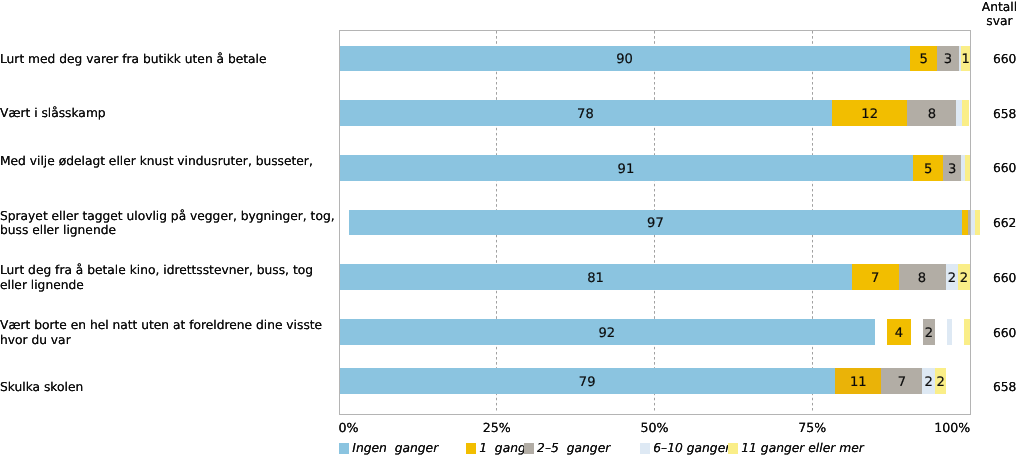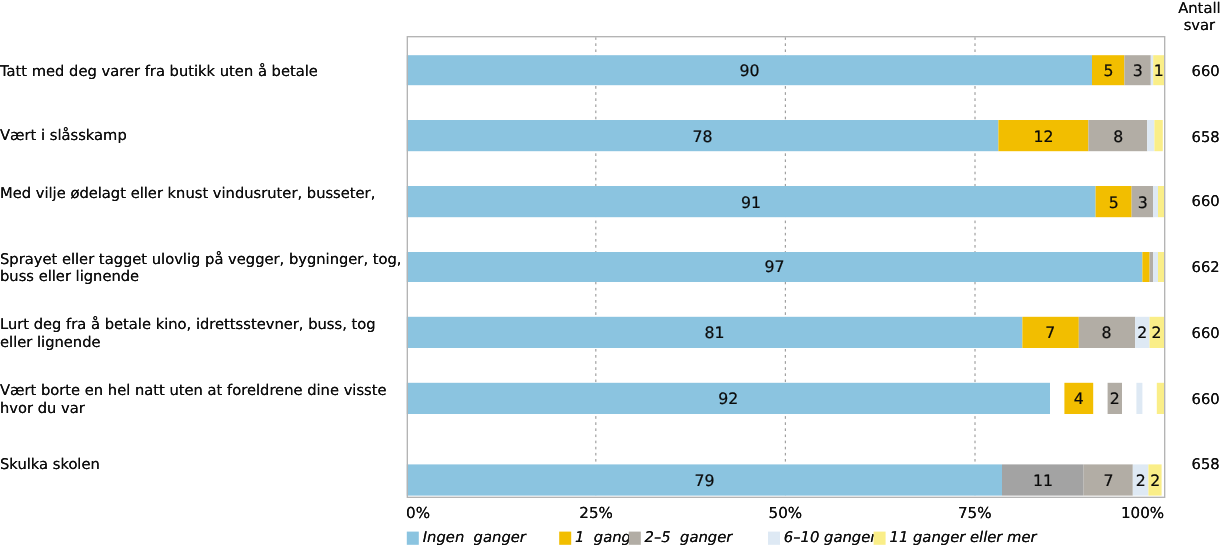--- a/index.html
+++ b/index.html
@@ -52,21 +52,21 @@
     <div>Antall</div>
     <div>svar</div>
   </div>
   <div class="abs" id="plot">
       <div class="gridline" style="left: 156.15px;"></div>
       <div class="gridline" style="left: 313.9px;"></div>
       <div class="gridline" style="left: 471.65px;"></div>
     </div>
   <div id="overlay">
       <div class="cat" style="top: 51.825px;">
-        <div>Tatt med deg varer fra butikk uten å betale</div>
+        <div>Lurt med deg varer fra butikk uten å betale</div>
       </div>
       <div class="bar" style="left: 339px; top: 45.6px; width: 631px;">
         <div class="seg" style="background: rgb(139, 196, 224); width: 594px;">
           <span>90</span>
         </div>
         <div class="seg" style="background: rgb(242, 190, 0); width: 28.2688px;">
           <span>5</span>
         </div>
         <div class="seg" style="background: rgb(178, 173, 165); width: 22.4005px;">
           <span>3</span>
@@ -108,21 +108,21 @@
           <span>3</span>
         </div>
         <div class="seg" style="background: rgb(222, 233, 244); width: 3.5967px;"></div>
         <div class="seg" style="background: rgb(250, 238, 136); width: 5.3004px;"></div>
       </div>
       <div class="antall" style="top: 161.49px;">660</div>
       <div class="cat" style="top: 208.51px;">
         <div>Sprayet eller tagget ulovlig på vegger, bygninger, tog,</div>
         <div>buss eller lignende</div>
       </div>
-      <div class="bar" style="left: 339px; top: 209.61px; width: 631px;">
+      <div class="bar" style="left: 349px; top: 209.61px; width: 631px;">
         <div class="seg" style="background: rgb(139, 196, 224); width: 612.89px;">
           <span>97</span>
         </div>
         <div class="seg" style="background: rgb(242, 190, 0); width: 6.3731px;"></div>
         <div class="seg" style="background: rgb(178, 173, 165); width: 2.7133px;"></div>
         <div class="seg" style="background: rgb(222, 233, 244); width: 4.2277px;"></div>
         <div class="seg" style="background: rgb(250, 238, 136); width: 4.7956px;"></div>
       </div>
       <div class="antall" style="top: 216.16px;">662</div>
       <div class="cat" style="top: 263.18px;">
@@ -161,25 +161,25 @@
         <div class="seg" style="background: rgb(178, 173, 165); width: 12.8093px;">
           <span>2</span>
         </div>
         <div class="seg" style="background: rgb(222, 233, 244); width: 5.6159px;"></div>
         <div class="seg" style="background: rgb(250, 238, 136); width: 6.3731px;"></div>
       </div>
       <div class="antall" style="top: 325.5px;">660</div>
       <div class="cat" style="top: 379.845px;">
         <div>Skulka skolen</div>
       </div>
-      <div class="bar" style="left: 339px; top: 387px; width: 631px;">
+      <div class="bar" style="left: 339px; top: 368px; width: 631px;">
         <div class="seg" style="background: rgb(139, 196, 224); width: 496.281px;">
           <span>79</span>
         </div>
-        <div class="seg" style="background: #a3a3a3; width: 68px;">
+        <div class="seg" style="background: #eab308; width: 46px;">
           <span>11</span>
         </div>
         <div class="seg" style="background: rgb(178, 173, 165); width: 41.0781px;">
           <span>7</span>
         </div>
         <div class="seg" style="background: rgb(222, 233, 244); width: 12.8093px;">
           <span>2</span>
         </div>
         <div class="seg" style="background: rgb(250, 238, 136); width: 11.2949px;">
           <span>2</span>

